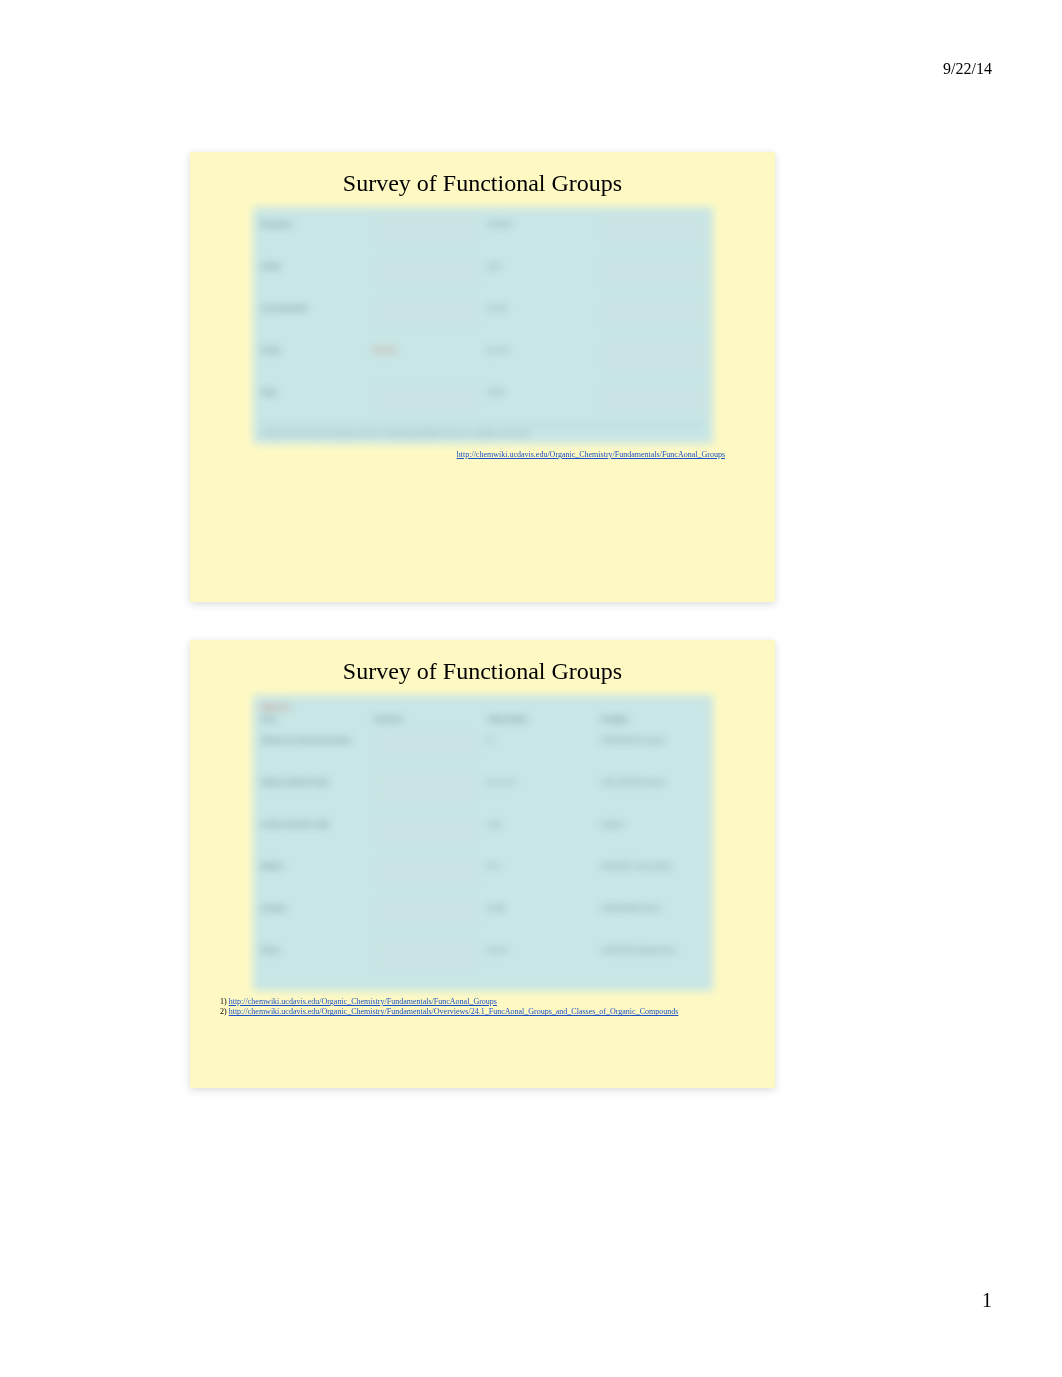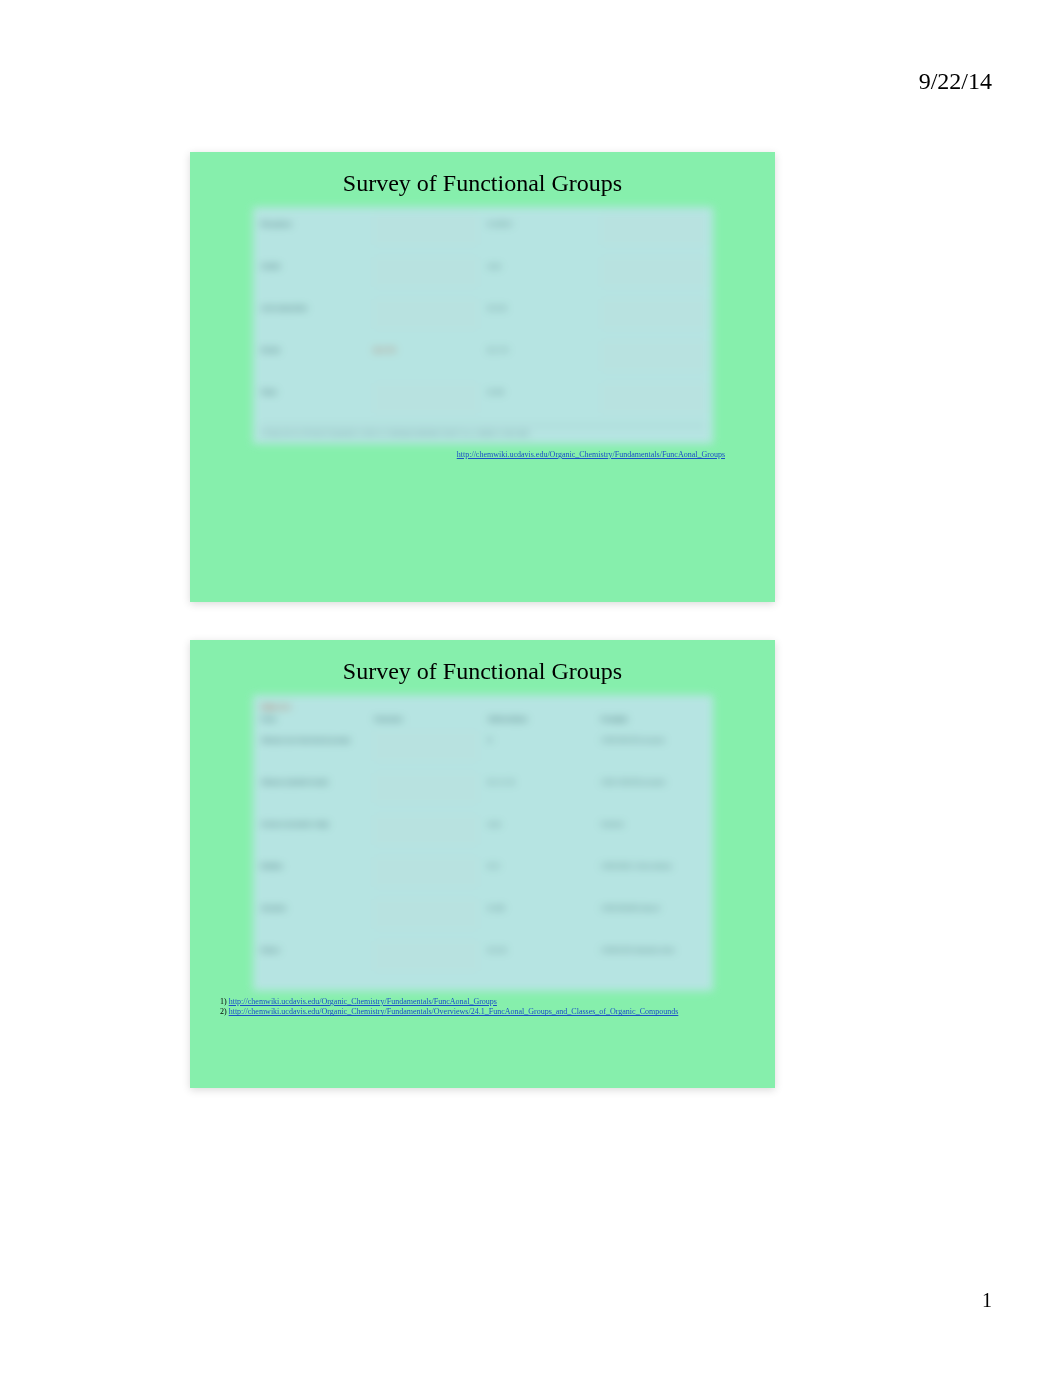--- a/index.html
+++ b/index.html
@@ -5,37 +5,37 @@
     * { margin: 0; padding: 0; box-sizing: border-box; }
     body {
       width: 1062px;
       height: 1377px;
       background: #ffffff;
       font-family: "Times New Roman", Times, serif;
       position: relative;
     }
     .page-date {
       position: absolute;
-      top: 68px;
+      top: 60px;
       right: 70px;
-      font-size: 24px;
+      font-size: 16px;
       color: #000;
     }
     .page-number {
       position: absolute;
       bottom: 65px;
       right: 70px;
       font-size: 20px;
       color: #000;
     }
     .slide {
       position: absolute;
       left: 190px;
       width: 585px;
-      background: #86efac;
+      background: #fef9c3;
       box-shadow: 0 2px 8px rgba(0,0,0,0.15);
       padding: 18px 20px 14px 20px;
     }
     .slide-1 { top: 152px; height: 450px; }
     .slide-2 { top: 640px; height: 448px; }
     .slide-title {
       text-align: center;
       font-size: 24px;
       color: #000;
       margin-bottom: 10px;

